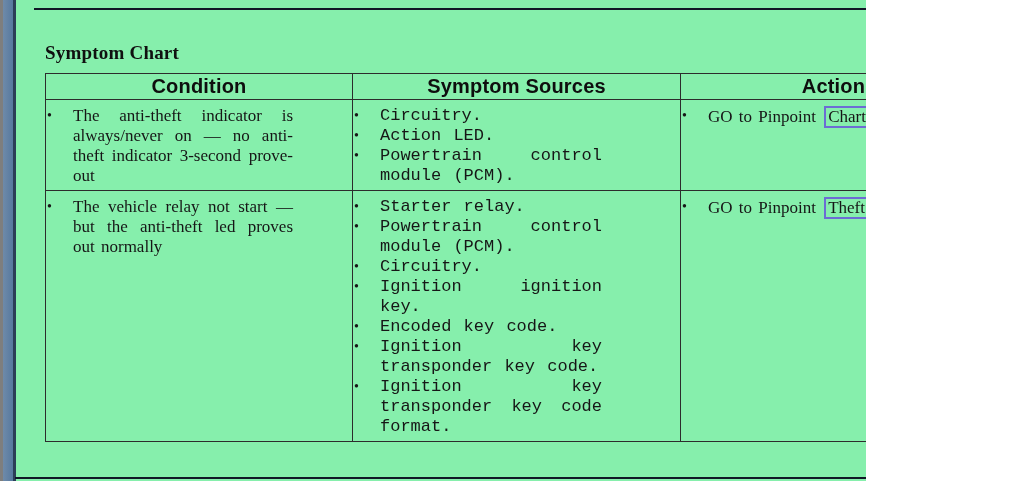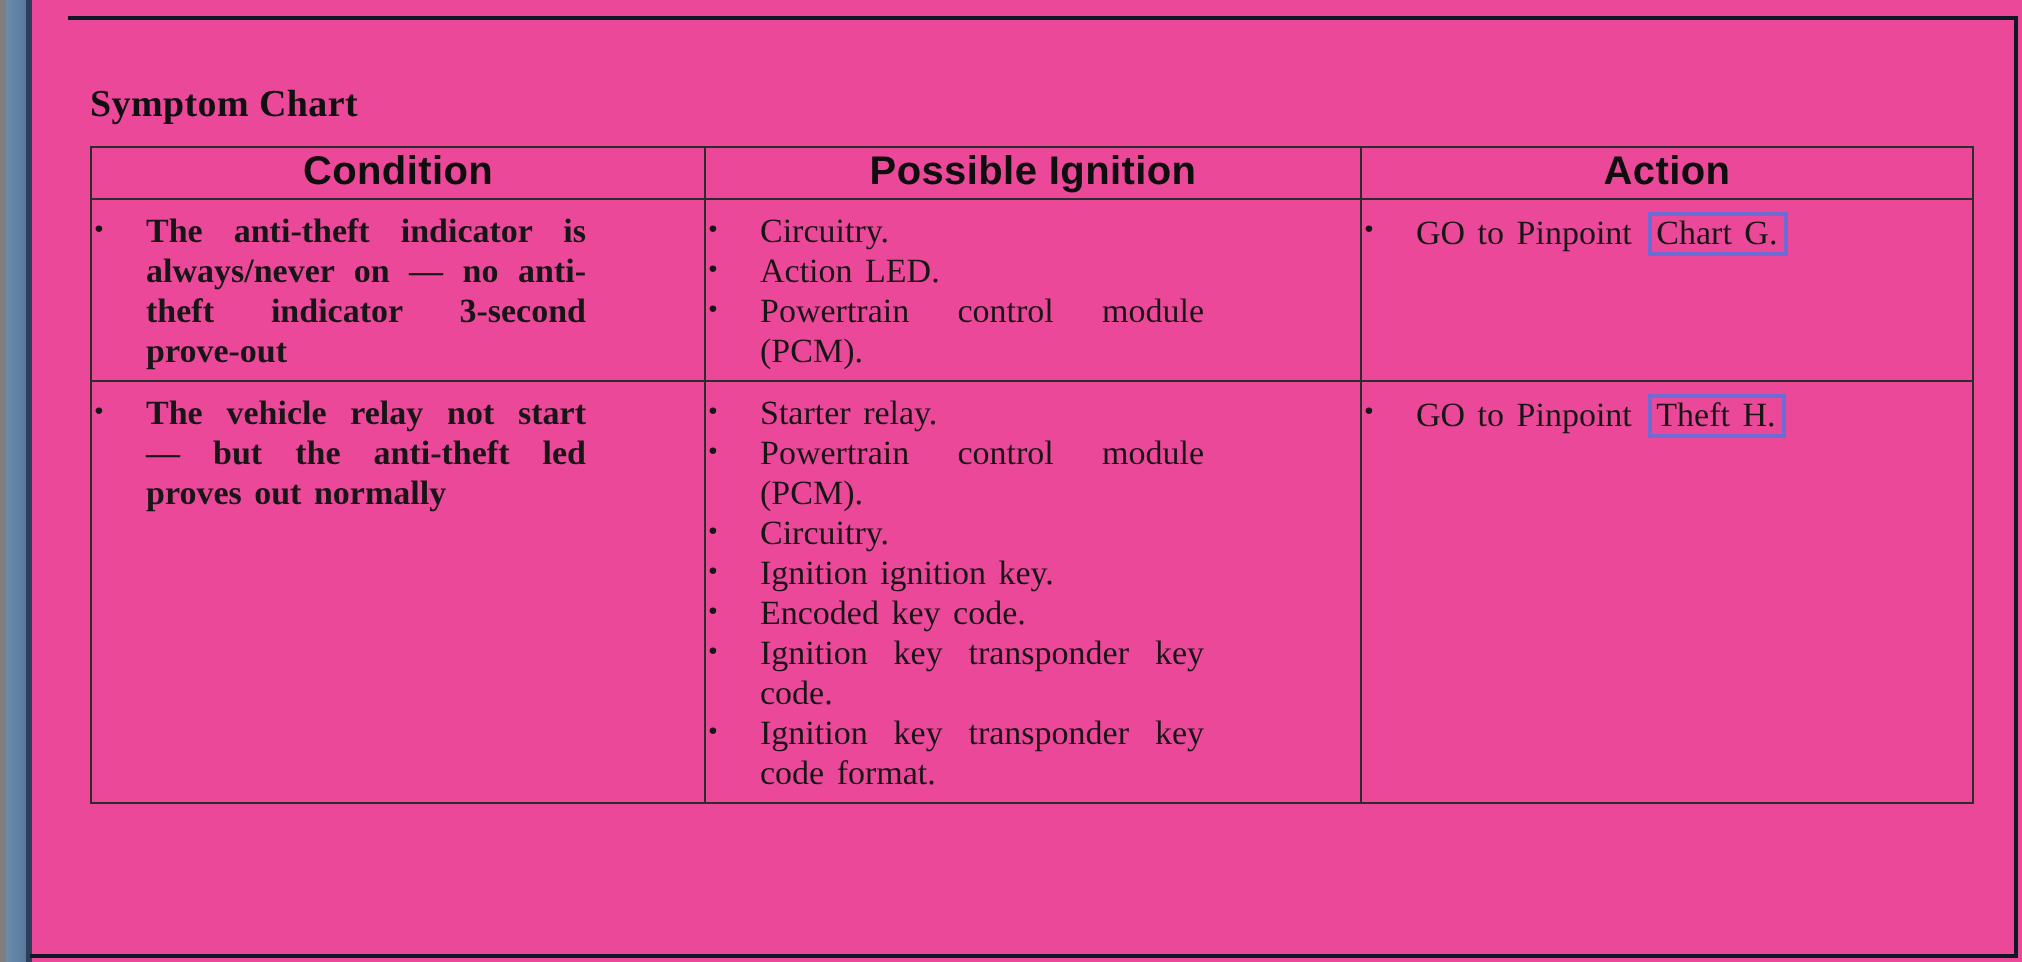--- a/index.html
+++ b/index.html
@@ -1,18 +1,18 @@
 <!DOCTYPE html>
 <html style="--link-border: #6c6cd4;"><head>
 <meta charset="utf-8">
 <style>
   html,body { margin:0; padding:0; background:#ffffff; }
   .stage {
-    position:relative; width:1011px; height:481px;
-    background:#ec4899; overflow:hidden;
+    position:relative; width:866px; height:481px;
+    background:#86efac; overflow:hidden;
     font-family:"Liberation Serif", serif;
     color:#161616;
   }
   
   .edge-gray { position:absolute; left:0; top:0; width:3px; height:481px; background:#7e7e7e; }
   .edge-blue { position:absolute; left:3px; top:0; width:10px; height:481px;
                background:linear-gradient(to right,#6e8aa9,#57799f); }
   .edge-navy { position:absolute; left:13px; top:0; width:3px; height:481px; background:#2c3e58; }
   
   .btop    { position:absolute; left:34px;  top:8px;   width:975px; height:2px; background:#101826; }
@@ -39,22 +39,22 @@
   .row-a { height:90px; }
   .row-b { height:206px; }
   .td-condition { padding-left:14px; }
   .td-sources   { padding-left:13px; }
   .td-action    { padding-left:17px; }
 
   .item { display:flex; font-size:17px; line-height:20px; word-spacing:2px;
           -webkit-hyphens:none; hyphens:none; }
   .bullet { flex:none; width:26px; font-size:14px; line-height:20px; padding-left:1px; }
   .item-text { text-align:justify; }
-  .td-condition .item-text { width:220px;font-weight:bold; }
-  .td-sources   .item-text { width:222px; }
+  .td-condition .item-text { width:220px; }
+  .td-sources   .item-text { width:222px;font-family:Liberation Mono, monospace; }
   .td-action    .item-text { text-align:left; white-space:nowrap; }
 
   .test-link {
     display:inline-block; border:2px solid var(--link-border,#6c6cd4);
     padding:0 3px 1px 2px; margin-left:2px; line-height:17px;
   }
 </style>
 </head>
 <body>
 
@@ -70,21 +70,21 @@
 
   <table class="symptom">
     <colgroup>
       <col style="width:307px">
         <col style="width:328px">
         <col style="width:306px">
     </colgroup>
     <thead>
       <tr>
         <th>Condition</th>
-        <th>Possible Ignition</th>
+        <th>Symptom Sources</th>
         <th>Action</th>
       </tr>
     </thead>
     <tbody>
         <tr class="row-a">
           <td class="td-condition">
             <div class="item">
               <span class="bullet">•</span>
               <span class="item-text">The anti-theft indicator is always/never on — no anti-theft indicator 3-second prove-out</span>
             </div>

